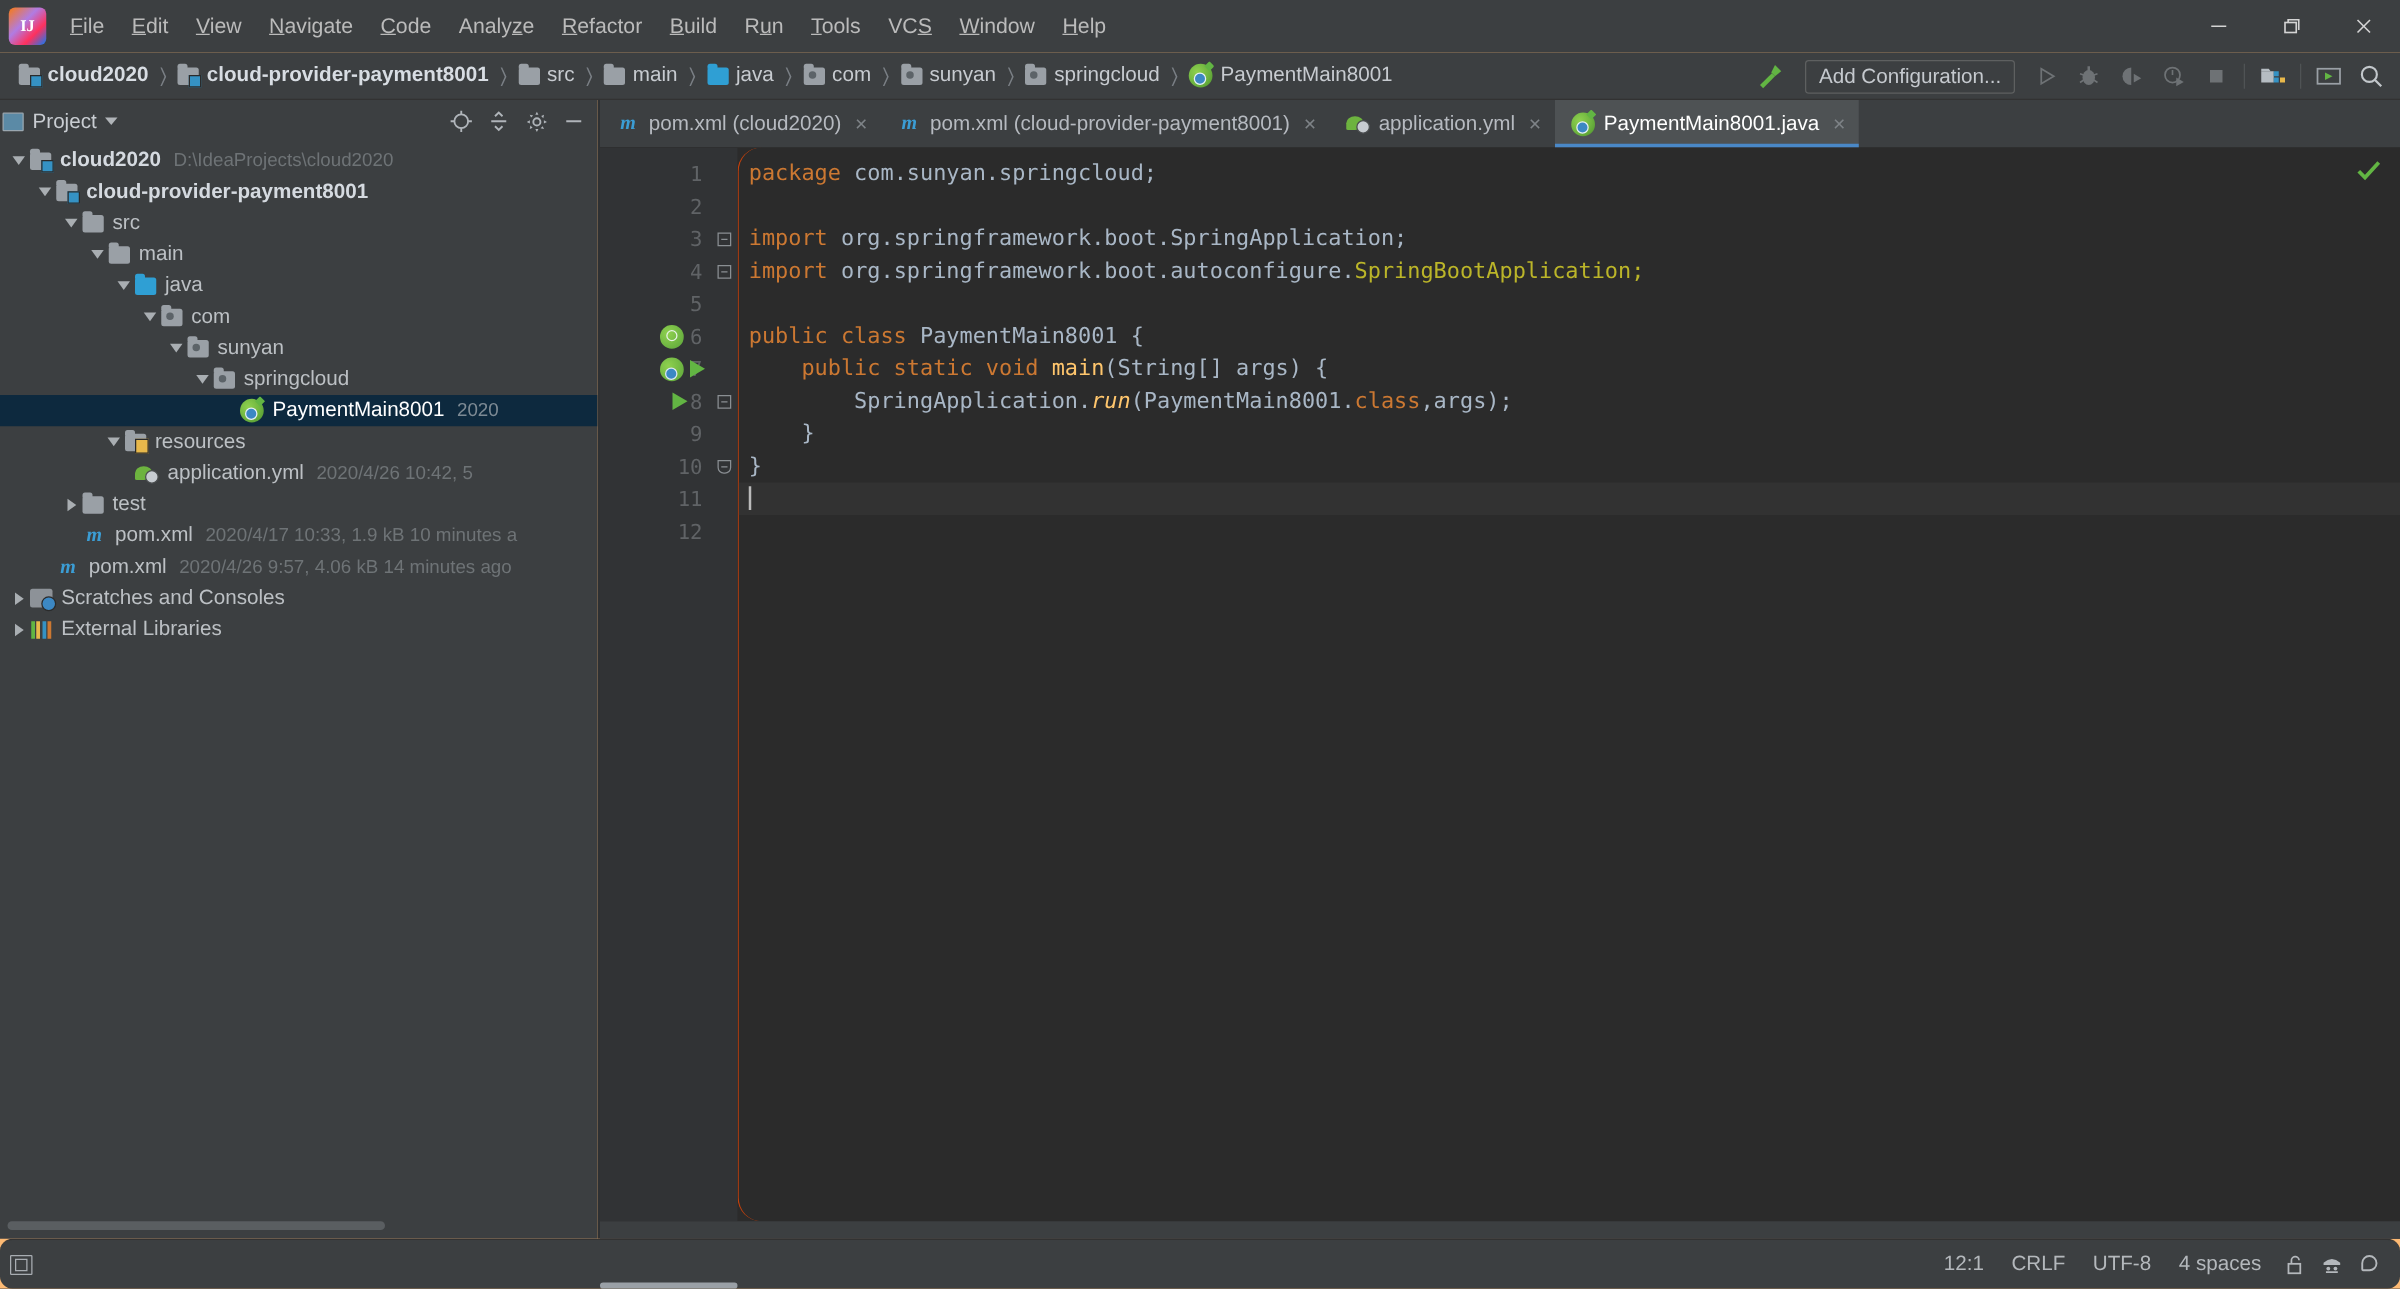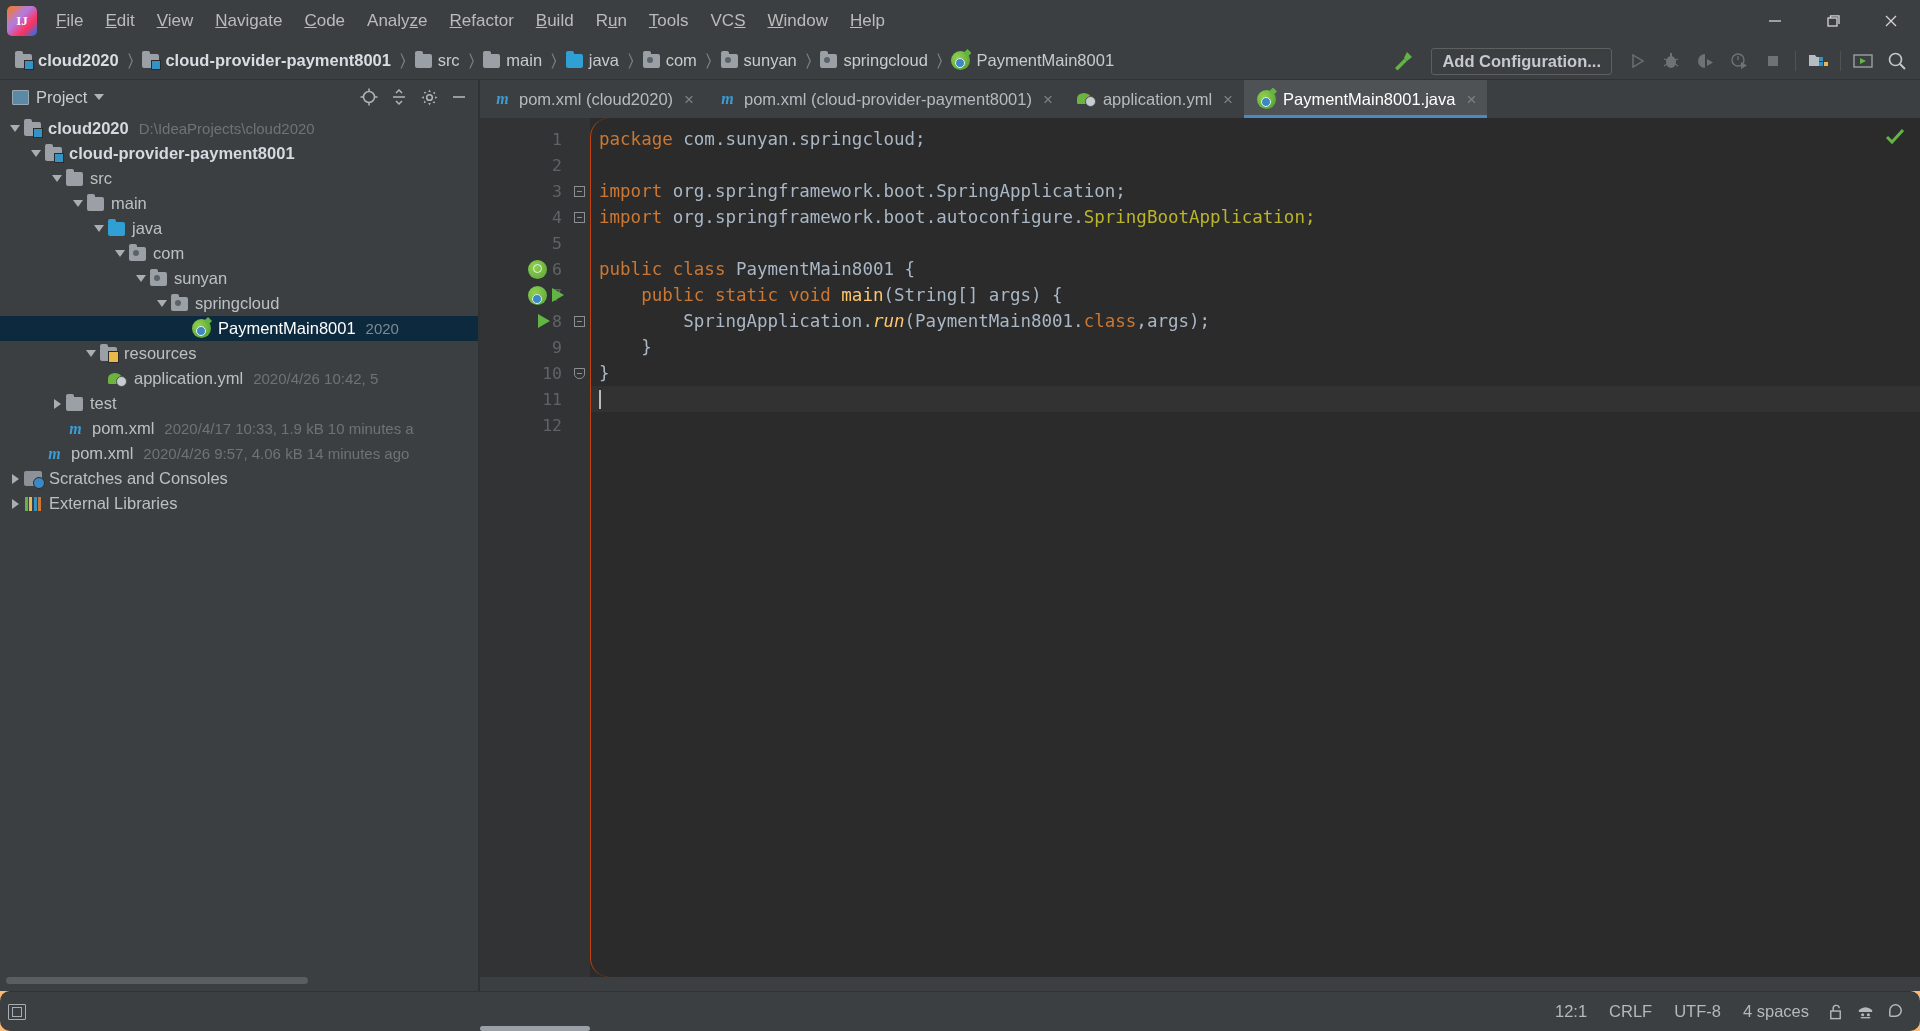--- a/index.html
+++ b/index.html
@@ -58,31 +58,31 @@
   .spring-ic { width:19px;height:19px;border-radius:50%;position:relative;flex:0 0 19px;
     background: radial-gradient(circle at 35% 35%, #8fd14f 0%, #6db33f 55%, #4a8f2c 100%); }
   .spring-ic::after{content:"";position:absolute;right:-1px;top:-2px;width:8px;height:8px;background:#62b543;
     clip-path: polygon(0 50%,50% 0,100% 50%,50% 100%);}
   .spring-ic::before{content:"";position:absolute;left:4px;bottom:2px;width:8px;height:8px;border-radius:50%;
     background:#3c88c4; border:1.5px solid #e6f0f7;}
   .nav-right { position:absolute; right: 0; top:0; height:38px; display:flex; align-items:center; padding-right: 6px;}
   .hammer { width: 30px; height:30px; position:relative; margin-right: 14px;}
   .addcfg {
     height: 27px; border: 1px solid #5e6060; border-radius: 3px; color:#c5c9ce; font-size: 16.5px;
-    display: flex; align-items: center; padding: 0 10px; margin-right: 8px; white-space: nowrap; background:#3c3f41;font-weight:bold;
+    display: flex; align-items: center; padding: 0 10px; margin-right: 8px; white-space: nowrap; background:#3c3f41;
   }
   .tbtn { width: 34px; height: 30px; display:flex; align-items:center; justify-content:center; }
   .tsep { width:1px; height:20px; background:#4f5355; margin: 0 5px; }
 
   
   .body { flex: 1 1 auto; display: flex; min-height: 0; }
 
   
   .sidebar { width: 478px; flex: 0 0 478px; background:#3c3f41; display:flex; flex-direction:column; min-height:0; position:relative;}
-  .sb-head { height: 34px; flex:0 0 34px; display:flex; align-items:center; padding-left:12px; position:relative;}
+  .sb-head { height: 34px; flex:0 0 34px; display:flex; align-items:center; padding-left:2px; position:relative;}
   .sb-head .pj-ic { width:17px;height:15px;border:1.5px solid #9aa7b0; background:#5b8aa6; margin-right:7px; border-radius:1px;}
   .sb-title { color:#c9cdd2; font-size:16.5px;}
   .sb-caret { margin-left:7px; width:0;height:0;border-left:5px solid transparent;border-right:5px solid transparent;border-top:6px solid #b0b4b8;}
   .sb-tools { position:absolute; right:4px; top:0; height:34px; display:flex; align-items:center;}
   .sb-tool { width:30px;height:28px; display:flex;align-items:center;justify-content:center;}
   .tree { flex:1 1 auto; overflow:hidden; padding-top:2px; position:relative;}
   .row { height: 25px; display:flex; align-items:center; white-space:nowrap; padding-left:4px; cursor:default;}
   .row.sel { background:#0d293e; }
   .arrow { width:18px; flex:0 0 18px; display:flex; align-items:center; justify-content:center;}
   .arrow i { display:block; width:0;height:0;}

